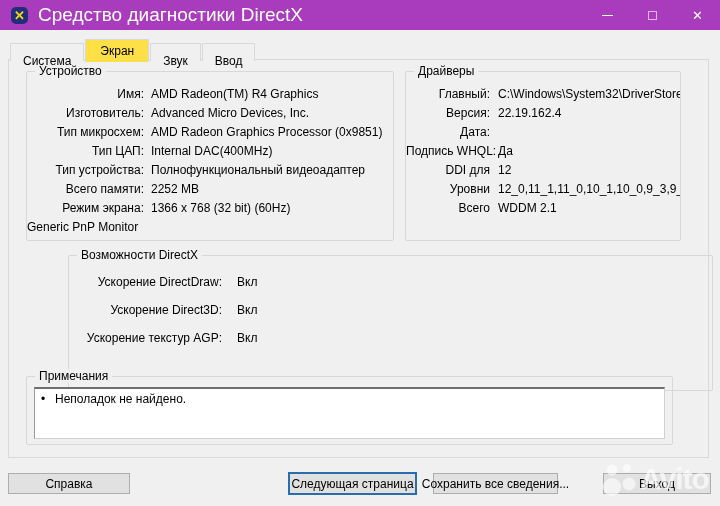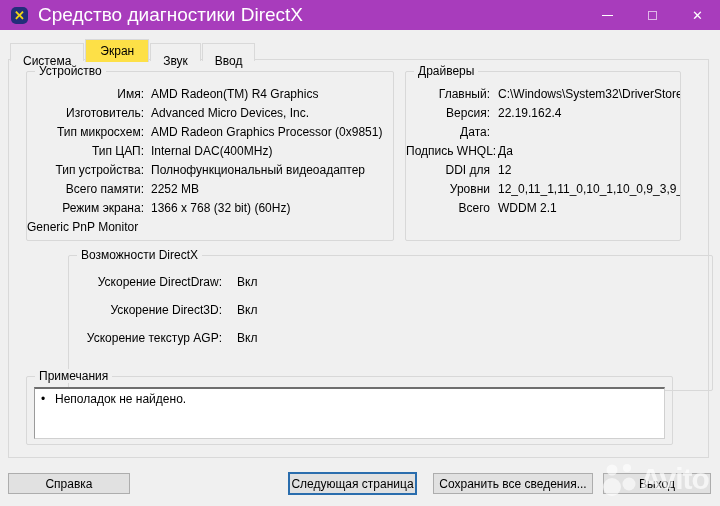--- a/index.html
+++ b/index.html
@@ -91,21 +91,21 @@
 
   
   .btn {
     position: absolute; height: 21px;
     background: #e1e1e1; border: 1px solid #adadad;
     display: flex; align-items: center; justify-content: center;
     font-size: 12px; white-space: nowrap; cursor: default;
   }
   #btn-help { left: 8px;   top: 473px; width: 122px; }
   #btn-next { left: 288px; top: 472px; width: 129px; height: 23px; border: 2px solid #2a6dad; }
-  #btn-save { left: 433px; top: 473px; width: 160px; }
+  #btn-save { left: 433px; top: 473px; width: 125px; }
   #btn-exit { left: 603px; top: 473px; width: 108px; }
 
   
   .watermark {
     position: absolute; left: 601px; top: 457px; height: 44px;
     display: flex; align-items: center;
     pointer-events: none; z-index: 6;
   }
   .watermark svg { display: block; }
   .watermark .wm-text {

